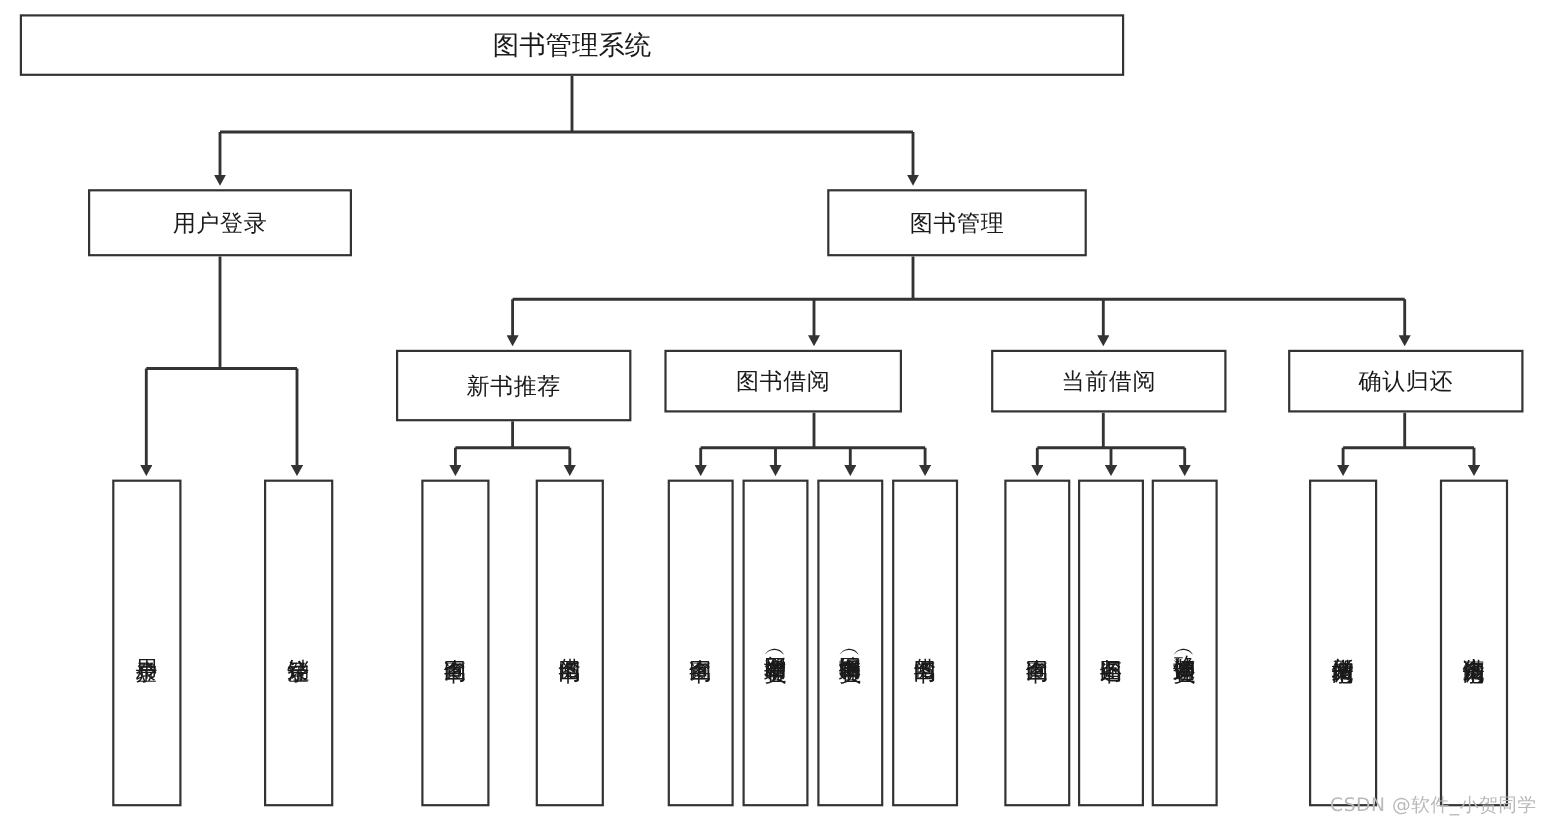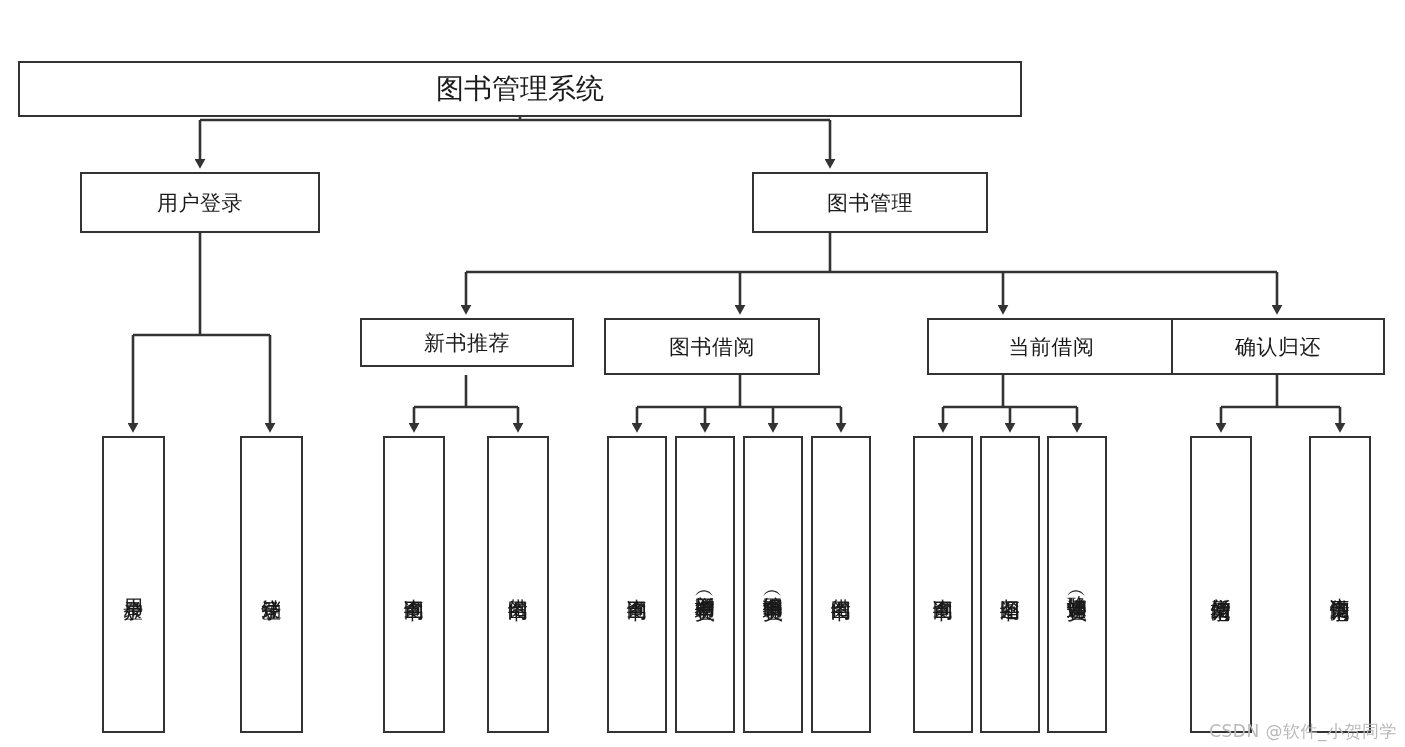--- a/index.html
+++ b/index.html
@@ -31,22 +31,21 @@
     display: flex;
     align-items: center;
     justify-content: center;
     color: #1a1a1a;
   }
   .node.h {
     font-size: 21px;
     letter-spacing: 0.5px;
   }
   .node.root {
-    font-size: 28px;
-    margin-top: 48px;
+    font-size: 24px;
   }
   .node.leaf {
     writing-mode: vertical-rl;
     text-orientation: upright;
     font-size: 20px;
     line-height: 1.22;
     letter-spacing: 1px;
     padding: 6px 0;
   }
   .node.leaf .vtext {
@@ -127,27 +126,27 @@
     <span>图书管理系统</span>
   </div>
 
   <div class="node h" style="left:80px; top:172px; width:240px; height:61px;">
     <span>用户登录</span>
   </div>
   <div class="node h" style="left:712px; top:172px; width:236px; height:61px;margin-left:40px;">
     <span>图书管理</span>
   </div>
 
-  <div class="node h" style="left:360px; top:318px; width:214px; height:49px;">
+  <div class="node h" style="left:360px; top:318px; width:214px; height:65px;">
     <span>新书推荐</span>
   </div>
   <div class="node h" style="left:604px; top:318px; width:216px; height:57px;">
     <span>图书借阅</span>
   </div>
-  <div class="node h" style="left:927px; top:318px; width:249px; height:57px;">
+  <div class="node h" style="left:901px; top:318px; width:214px; height:57px;">
     <span>当前借阅</span>
   </div>
   <div class="node h" style="left:1171px; top:318px; width:214px; height:57px;">
     <span>确认归还</span>
   </div>
 
   <div class="node leaf" style="left:102px; top:436px; width:63px; height:297px;">
     <span class="vtext">用户登录</span>
   </div>
   <div class="node leaf" style="left:240px; top:436px; width:63px; height:297px;">

